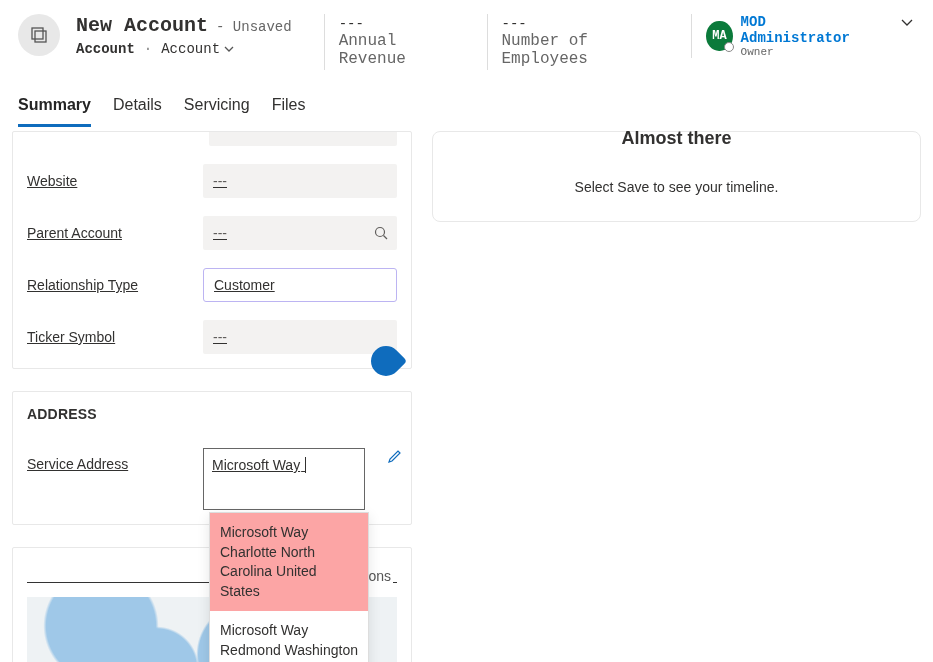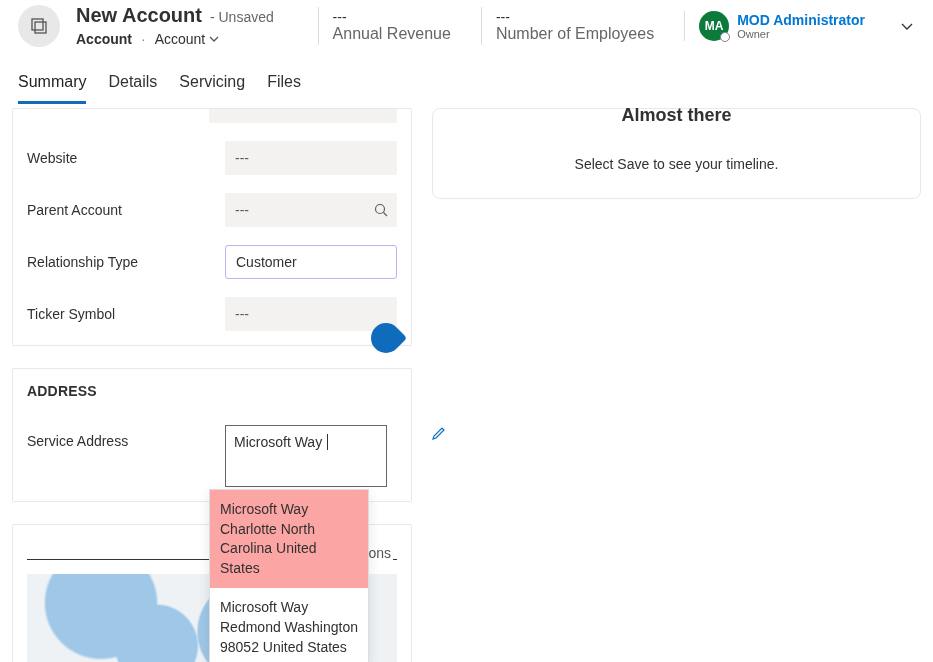--- a/index.html
+++ b/index.html
@@ -8,23 +8,24 @@
     font-size: 14px;
     color: #323130;
     background: #fff;
     width: 933px;
     height: 662px;
     overflow: hidden;
     position: relative;
   }
   .header {
     display: flex;
-    align-items: center;
-    padding: 4px 18px 8px 18px;
+    align-items: flex-start;
+    padding: 14px 18px 8px 18px;
     gap: 16px;
+    font-family: Liberation Mono, monospace;
   }
   .record-icon {
     width: 42px; height: 42px;
     border-radius: 50%;
     background: #e8e8e8;
     display: flex;
     align-items: center;
     justify-content: center;
     flex: 0 0 auto;
   }
@@ -70,21 +71,21 @@
     margin-top: 10px;
   }
   .tab {
     padding: 8px 0 10px 0;
     font-size: 16px;
     color: #323130;
     cursor: pointer;
     border-bottom: 3px solid transparent;
   }
   .tab.active {
-    font-weight:400;
+    font-weight:700;
     border-bottom-color: #0f6cbd;
     color: #242424;
   }
 
   .content {
     display:flex;
     padding: 4px 12px 0 12px;
     gap: 20px;
     align-items: flex-start;
   }
@@ -94,22 +95,23 @@
   .card {
     border: 1px solid #e8e8e8;
     border-radius: 2px;
     background:#fff;
     margin-bottom: 22px;
     padding: 0 14px 14px 14px;
   }
   .field-row {
     display:flex;
     align-items:center;
-    gap: 28px;
+    gap: 6px;
     margin-top: 18px;
+    text-decoration: underline;
   }
   .field-row .label {
     width: 170px;
     flex: 0 0 auto;
     font-size:14px;
     color:#323130;
   }
   .field-row .input {
     flex: 1 1 auto;
     height: 34px;

